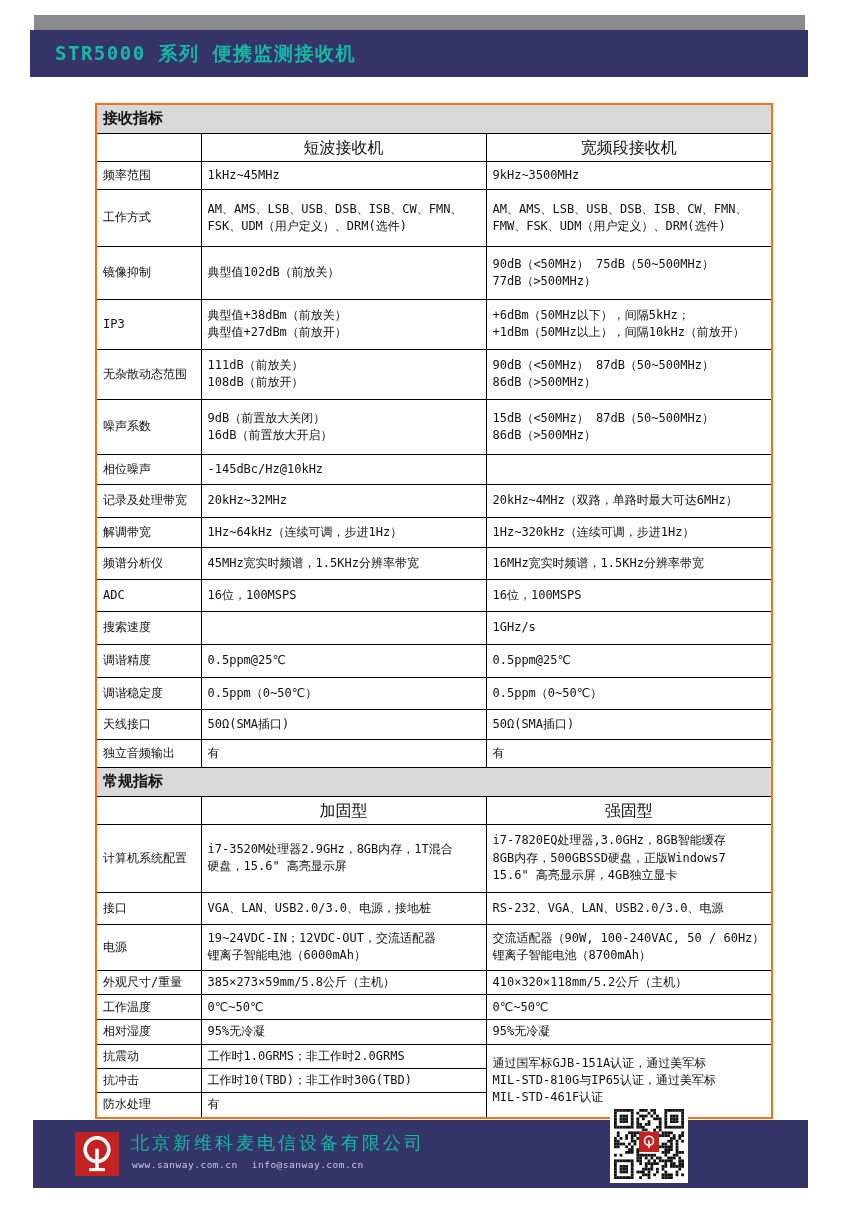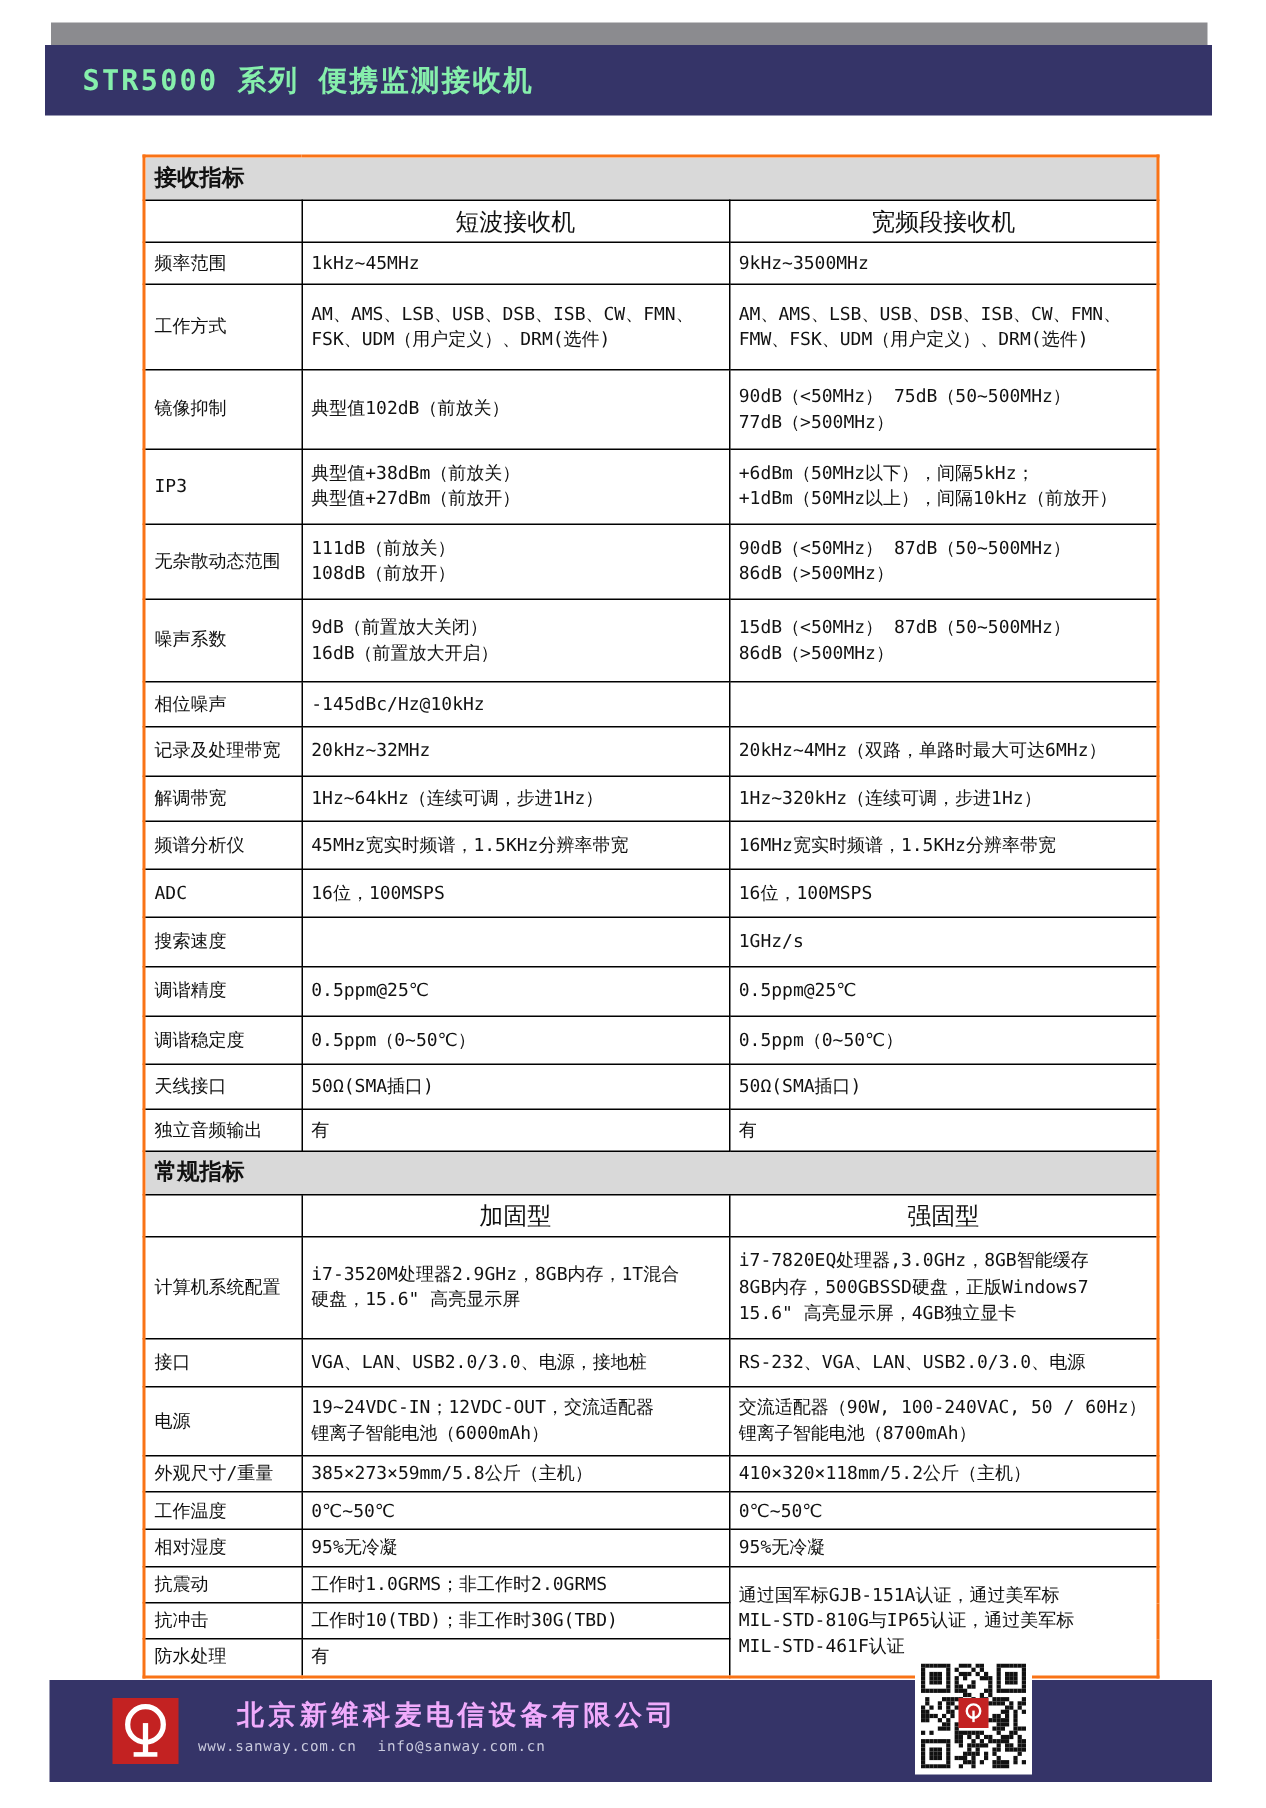--- a/index.html
+++ b/index.html
@@ -8,21 +8,21 @@
     width:844px; height:1205px;
     font-family:"DejaVu Sans Mono","DejaVu Sans","Liberation Sans",sans-serif;
     position:relative; overflow:hidden;
   }
   .page { position:relative; width:844px; height:1205px; background:#fff; }
 
   .top-strip { position:absolute; left:34px; top:15px; width:771px; height:15px; background:#8b8b8f; }
 
   .title-banner {
     position:absolute; left:30px; top:30px; width:778px; height:47px;
-    background:#353468; color:#86efac; display:flex; align-items:center; padding-left:25px;
+    background:#353468; color:#14b8a6; display:flex; align-items:center; padding-left:25px;
   }
   .title-banner .t { font-size:19px; font-weight:bold; letter-spacing:1.5px; }
 
   table.spec-table {
     position:absolute; left:95px; top:103px; width:676px;
     border-collapse:collapse; table-layout:fixed; border:2px solid #f97316;
   }
   table.spec-table td {
     border:1px solid #000; font-size:12px; line-height:1.45;
     vertical-align:middle; padding:3px 6px; color:#111; overflow:hidden;
@@ -30,21 +30,21 @@
   tr.sec-row td { background:#d9d9d9; font-weight:bold; font-size:15px; padding-left:6px; }
   tr.colhead td { text-align:center; font-size:16px; padding:2px; }
   td.lbl { font-size:12.5px; padding-left:5px; }
   td.val { white-space:pre-line; }
 
   .footer-band {
     position:absolute; left:33px; top:1120px; width:775px; height:68px;
     background:#353468;
   }
   .logo-box { position:absolute; left:42px; top:12px; width:44px; height:44px; background:#c32222; }
-  .company-name { position:absolute; left:98px; top:11px; color:#f0abfc; font-size:18px; font-weight:bold; letter-spacing:3px;margin-left:27px; }
+  .company-name { position:absolute; left:98px; top:11px; color:#14b8a6; font-size:18px; font-weight:normal; letter-spacing:3px; }
   .contact-line { position:absolute; left:99px; top:39px; color:#c9cadd; font-size:9.5px; letter-spacing:0.5px; }
   .contact-line span { margin-right:14px; }
 
   .qr-box { position:absolute; left:610px; top:1105px; width:78px; height:78px; background:#ffffff; padding:4px; }
   .qr-box svg { display:block; }
   .qr-logo {
     position:absolute; left:29px; top:27px; width:20px; height:20px; background:#c32222;
     display:flex; align-items:center; justify-content:center;
   }
 </style>

